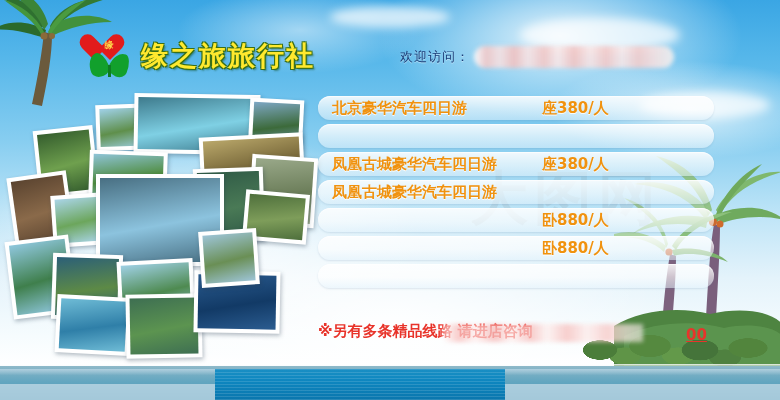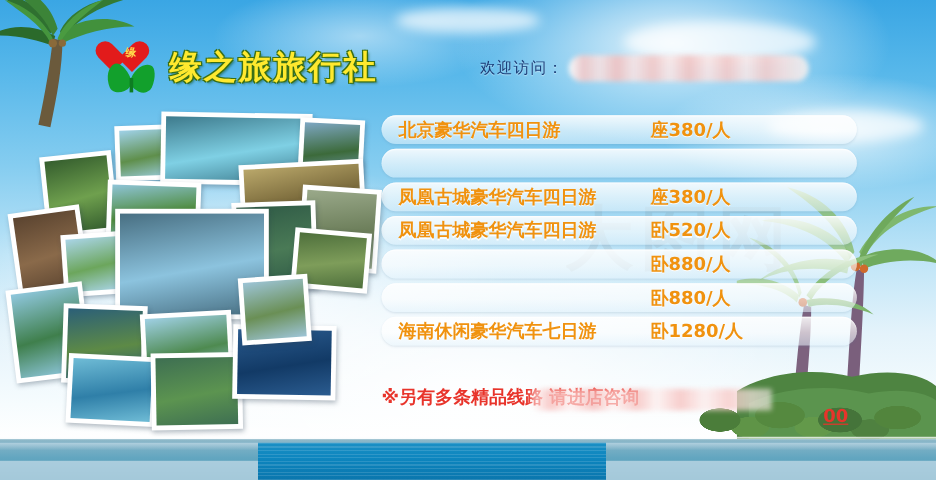--- a/index.html
+++ b/index.html
@@ -177,21 +177,21 @@
         rgba(255,255,255,.55) 0%,
         rgba(247,190,188,.8) 8%, rgba(254,236,235,.65) 16%,
         rgba(245,186,184,.8) 26%, rgba(254,238,237,.65) 34%,
         rgba(246,192,190,.8) 44%, rgba(254,238,237,.65) 52%,
         rgba(246,194,192,.8) 62%, rgba(253,235,234,.7) 72%,
         rgba(247,200,198,.78) 82%, rgba(252,233,232,.7) 92%,
         rgba(250,240,239,.6) 100%);
     filter:blur(2px);
   }
   .note-tail{
-    position:absolute;left:368px;top:16px;
+    position:absolute;left:368px;top:4px;
     font-size:15px;font-weight:700;color:#e8342b;text-decoration:underline;
   }
 
   
   .watermark{
     position:absolute;left:470px;top:160px;
     font-size:58px;font-weight:700;letter-spacing:6px;
     color:rgba(120,120,125,.13);
     pointer-events:none;user-select:none;
   }
@@ -332,31 +332,28 @@
         <span class="p1">座380/人</span>
       </div>
       <div class="row">
       </div>
       <div class="row">
         <span class="name">凤凰古城豪华汽车四日游</span>
         <span class="p1">座380/人</span>
       </div>
       <div class="row">
         <span class="name">凤凰古城豪华汽车四日游</span>
-        <span class="p1">卧520/人</span>
       </div>
       <div class="row">
         <span class="p1">卧880/人</span>
       </div>
       <div class="row">
         <span class="p1">卧880/人</span>
       </div>
       <div class="row">
-        <span class="name">海南休闲豪华汽车七日游</span>
-        <span class="p1">卧1280/人</span>
       </div>
     </div>
 
   <div class="note">
     <span class="note-text">※另有多条精品线路 请进店咨询</span>
     <span class="note-redacted"></span>
     <span class="note-tail">00</span>
   </div>
 
   <div class="horizon"></div>

